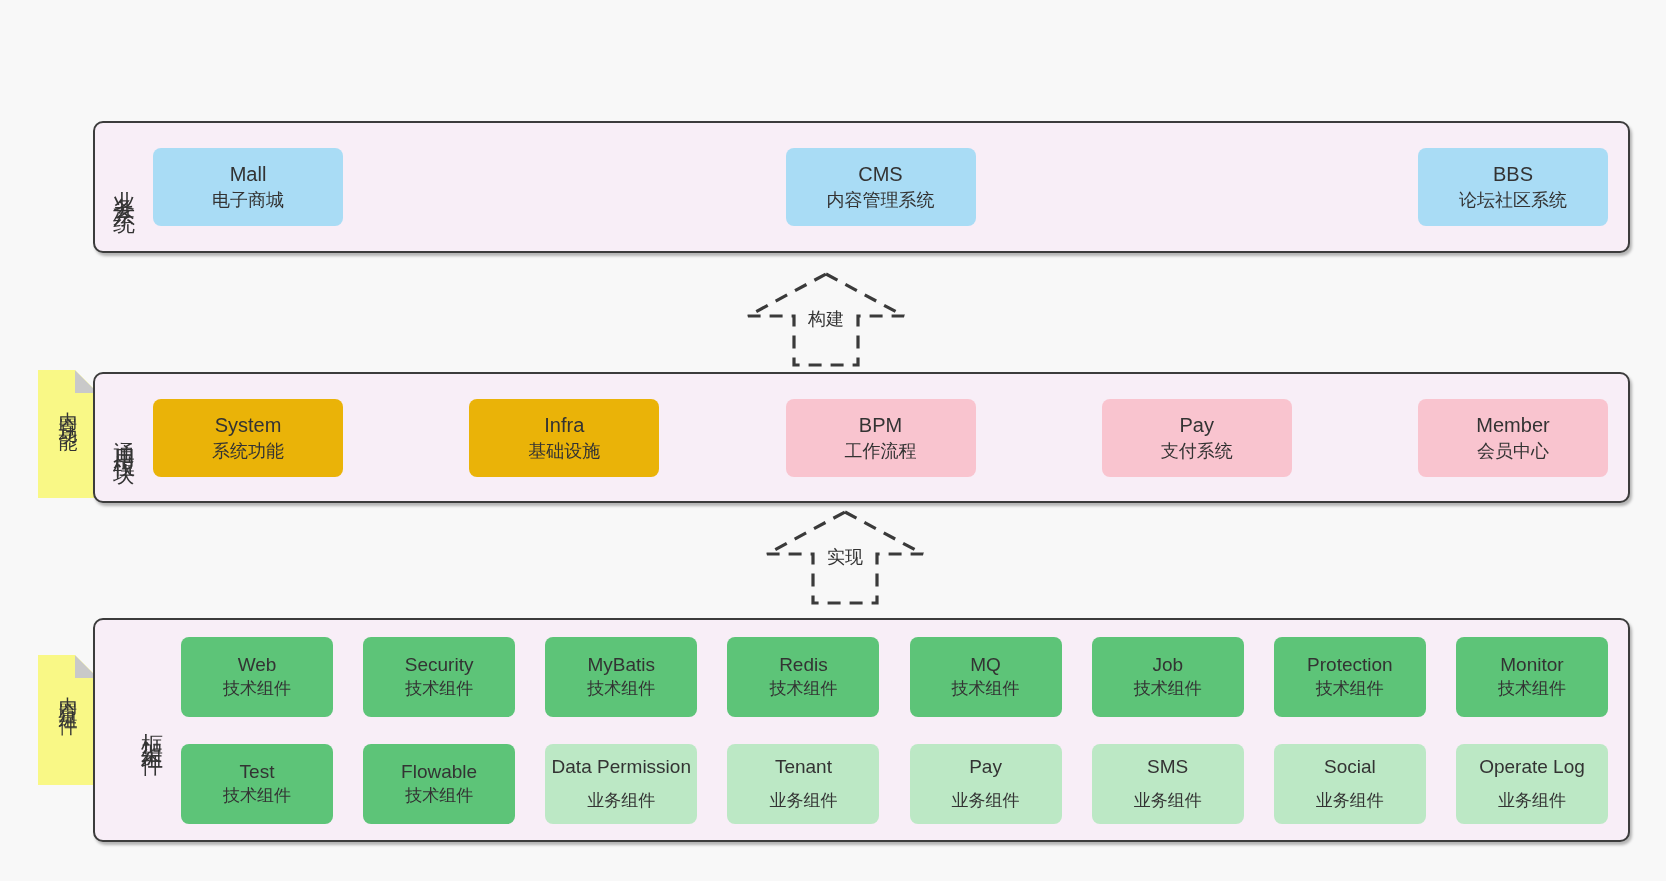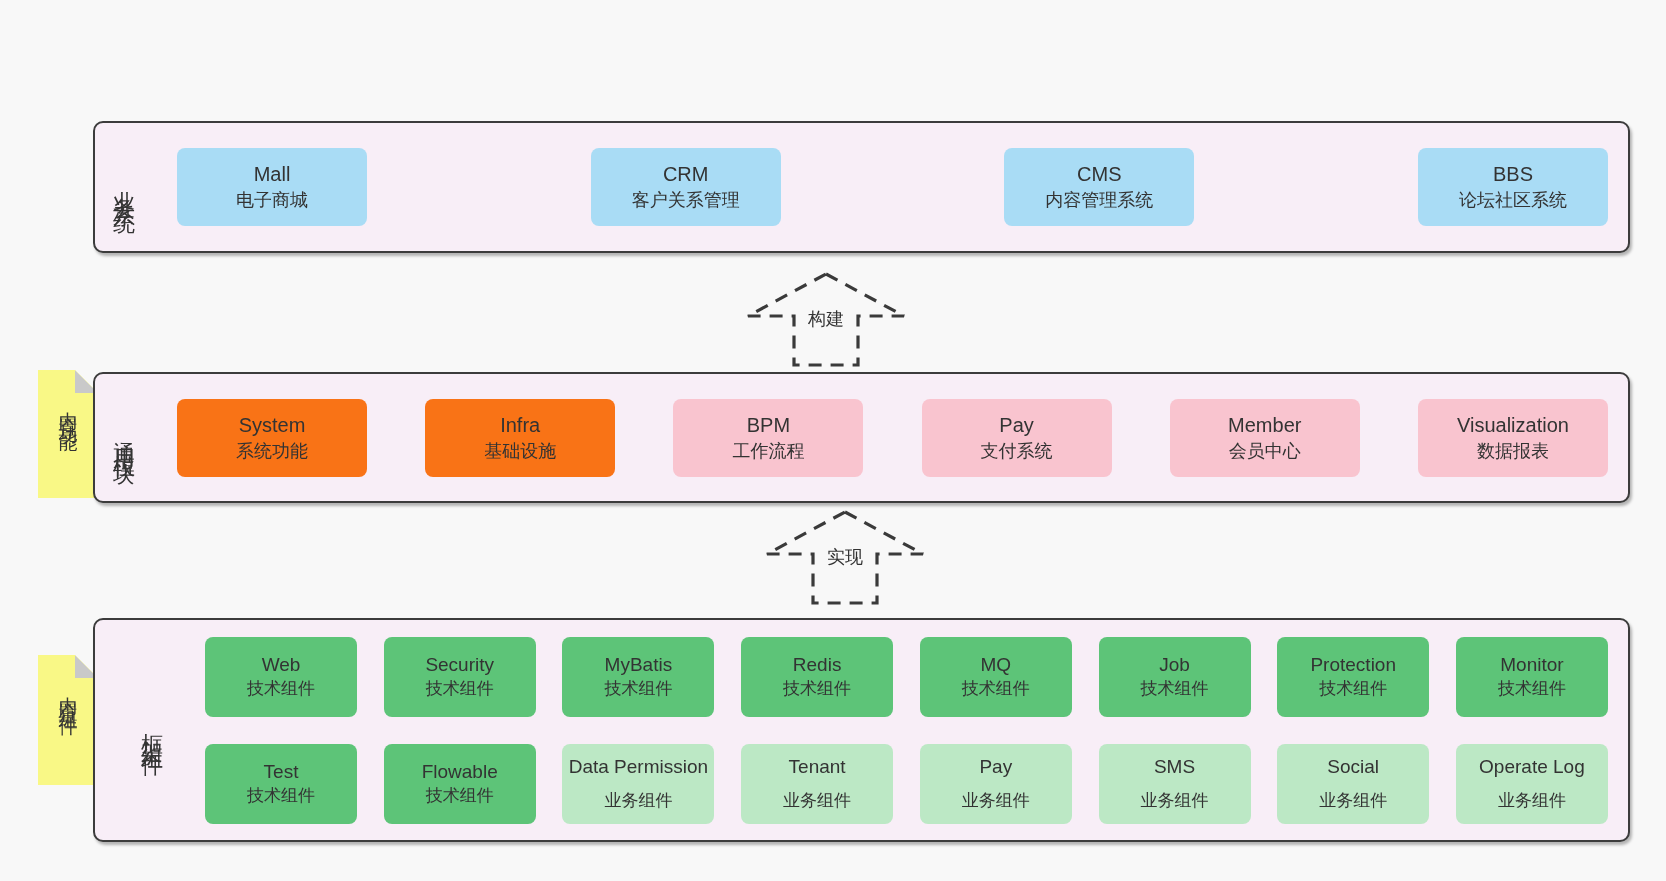--- a/index.html
+++ b/index.html
@@ -34,30 +34,30 @@
   }
   .layer-3 .boxes-area {
     display: flex; flex-direction: column; justify-content: center; gap: 27px;
   }
   .layer-3 .boxes-row { height: auto; }
 
   
   .box {
     width: 190px; height: 78px; border-radius: 8px;
     display: flex; flex-direction: column; align-items: center; justify-content: center;
-    text-align: center; line-height: 1.35; margin-left: 24px;
+    text-align: center; line-height: 1.35;
   }
   .layer-3 .box { width: 152px; height: 80px; line-height: 1.3; }
   .box .box-title { font-size: 20px; }
   .box .box-subtitle { font-size: 18px; }
   .layer-3 .box .box-title { font-size: 19px; }
   .layer-3 .box .box-subtitle { font-size: 17px; }
 
   .blue  { background: #a9dcf5; }
-  .red   { background: #f97316; }
+  .red   { background: #eab308; }
   .pink  { background: #f9c4cf; }
   .green { background: #5dc478; }
   .lgreen{ background: #bce8c5; gap: 10px; }
 
   
   .sticky {
     position: absolute; left: 38px; width: 60px; z-index: 1;
     background: #f9f886;
     clip-path: polygon(0 0, calc(100% - 23px) 0, 100% 23px, 100% 100%, 0 100%);
     display: flex; justify-content: center;
@@ -95,24 +95,20 @@
 
   <div class="layer layer-1">
     <div class="v-label">业务系统</div>
     <div class="boxes-area">
       <div class="boxes-row">
         <div class="box blue">
           <div class="box-title">Mall</div>
           <div class="box-subtitle">电子商城</div>
         </div>
         <div class="box blue">
-          <div class="box-title">CRM</div>
-          <div class="box-subtitle">客户关系管理</div>
-        </div>
-        <div class="box blue">
           <div class="box-title">CMS</div>
           <div class="box-subtitle">内容管理系统</div>
         </div>
         <div class="box blue">
           <div class="box-title">BBS</div>
           <div class="box-subtitle">论坛社区系统</div>
         </div>
       </div>
     </div>
   </div>
@@ -144,24 +140,20 @@
           <div class="box-subtitle">工作流程</div>
         </div>
         <div class="box pink">
           <div class="box-title">Pay</div>
           <div class="box-subtitle">支付系统</div>
         </div>
         <div class="box pink">
           <div class="box-title">Member</div>
           <div class="box-subtitle">会员中心</div>
         </div>
-        <div class="box pink">
-          <div class="box-title">Visualization</div>
-          <div class="box-subtitle">数据报表</div>
-        </div>
       </div>
     </div>
   </div>
 
   <svg class="arrow-svg arrow-2" width="160" height="96" viewBox="0 0 160 96">
     <polygon class="arrow-shape" points="80,2 158,44 112,44 112,93 48,93 48,44 2,44"></polygon>
     <rect class="arrow-label-bg" x="54" y="31" width="52" height="30"></rect>
     <text class="arrow-label" x="80" y="53">实现</text>
   </svg>
 

